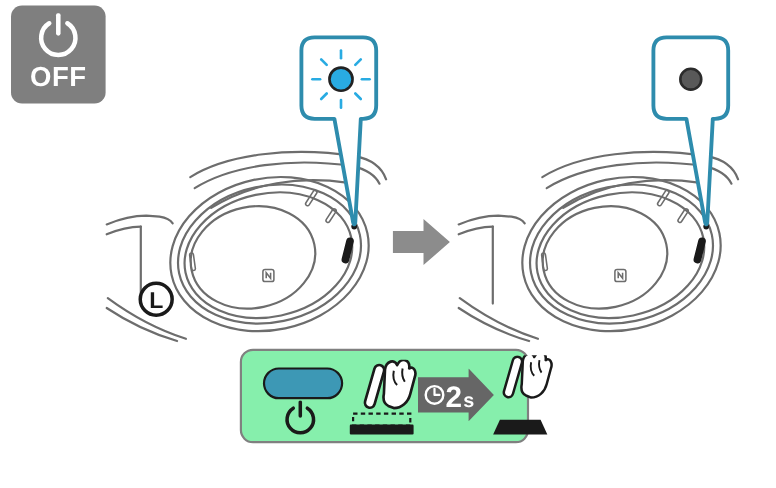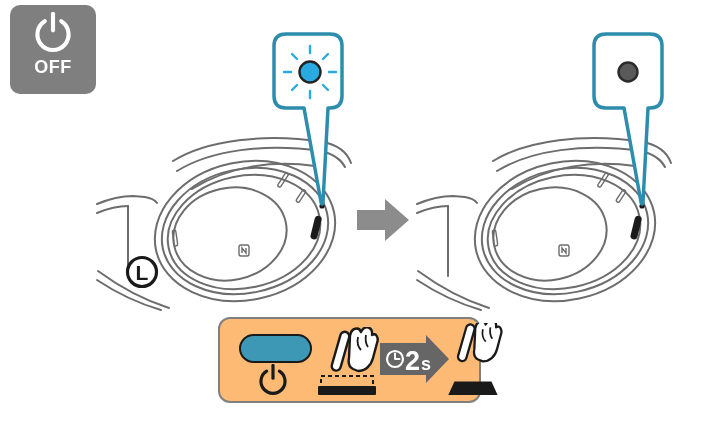--- a/index.html
+++ b/index.html
@@ -9,21 +9,21 @@
   }
   .abs { position:absolute; }
 
   
   #off-badge {
     left:10px; top:5px; width:86px; height:89px;
     background:var(--badge-bg,#7f7f7f); border-radius:10px;
     display:flex; flex-direction:column; align-items:center; justify-content:flex-start;
   }
   #off-badge .badge-label {
-    color:#fff; font-weight:bold; font-size:18px; line-height:1; margin-top:2px;
+    color:#fff; font-weight:bold; font-size:25px; line-height:1; margin-top:2px;
     letter-spacing:0.5px;
   }
 
   
   .hp-stroke   { stroke:var(--line-art,#6d6d6d); fill:none; stroke-width:2; stroke-linecap:round; }
   .hp-thin     { stroke:var(--line-art,#6d6d6d); fill:none; stroke-width:1.4; }
   .ink-fill    { fill:var(--ink,#1a1a1a); }
   .ink-stroke  { stroke:var(--ink,#1a1a1a); fill:none; }
   .callout-shape { fill:#ffffff; stroke:var(--callout-teal,#2e8cad); stroke-width:3.5; stroke-linejoin:round; }
   .led-on      { fill:var(--led-blue,#29abe2); stroke:#222222; stroke-width:2.4; }
@@ -31,21 +31,21 @@
   .led-off     { fill:var(--led-off-fill,#595959); stroke:var(--led-off-ring,#2b2b2b); stroke-width:2.4; }
   .arrow-fill  { fill:var(--arrow-gray,#8c8c8c); }
   .step-arrow  { fill:var(--step-arrow-gray,#666666); }
   .white-stroke{ stroke:#ffffff; fill:none; stroke-linecap:round; }
   .hand-fill   { fill:#ffffff; stroke:var(--ink,#1a1a1a); stroke-width:2.4; stroke-linejoin:round; stroke-linecap:round; }
 
   
   #instruction-panel {
     left:218px; top:317px; width:263px; height:86px;
     border:2.5px solid var(--panel-border,#808080); border-radius:12px;
-    background:#fdba74; box-sizing:border-box;padding-left:12px;
+    background:#86efac; box-sizing:border-box;padding-left:12px;
   }
   #power-pill {
     left:19px; top:15px; width:73px; height:29px;
     background:var(--pill-teal,#3d98b5);
     border:2.5px solid var(--ink,#1a1a1a); border-radius:15px; box-sizing:border-box;
   }
   .step-text { font-weight:bold; fill:#ffffff; font-family:"Liberation Sans",sans-serif; }
 </style>
 </head>
 <body>

